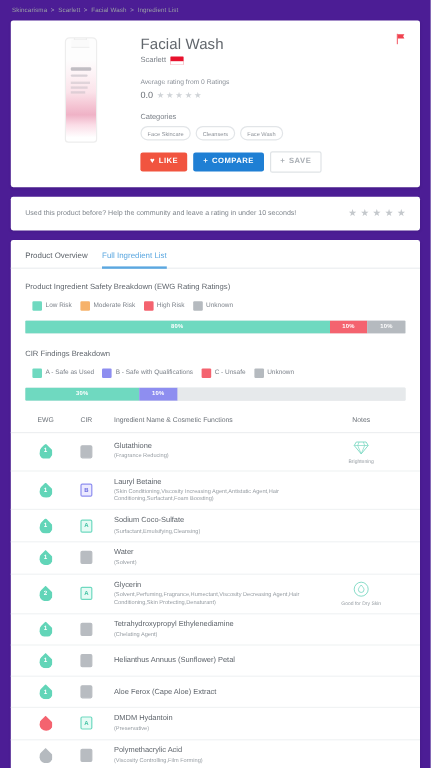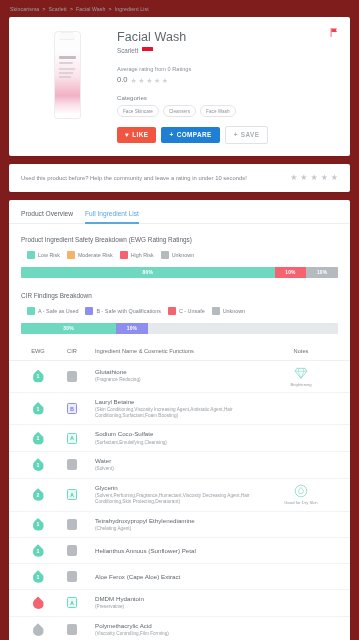--- a/index.html
+++ b/index.html
@@ -4,21 +4,21 @@
 <style>
   * { box-sizing: border-box; margin: 0; padding: 0; }
   html, body {
     width: 359px;
     height: 640px;
     overflow: hidden;
     background: #eceff1;
     font-family: "Liberation Sans", sans-serif;
     color: #555b63;
   }
-  .page { width: 359px; height: 640px; position: relative; background: #7f1d1d; }
+  .page { width: 359px; height: 640px; position: relative; background: #4c1d95; }
 
   
   .breadcrumb {
     padding: 6px 10px 5px 10px;
     font-size: 5.2px;
     color: #9aa0a6;
     letter-spacing: .1px;
     white-space: nowrap;
   }
   .breadcrumb .sep { margin: 0 3px; color: #b6bbc0; }

